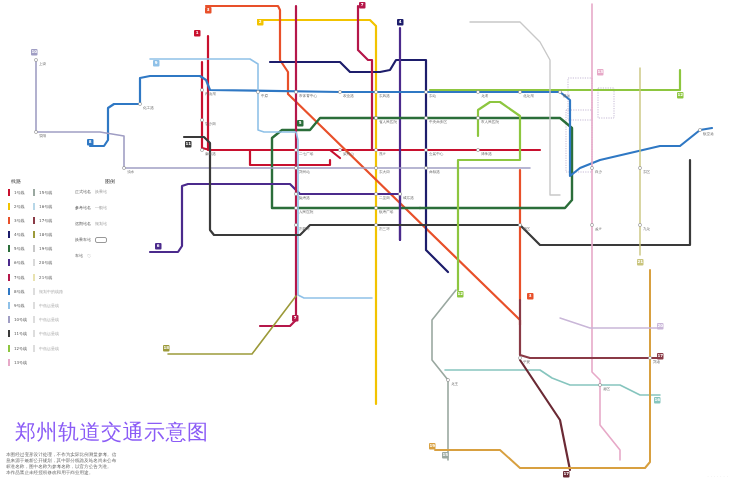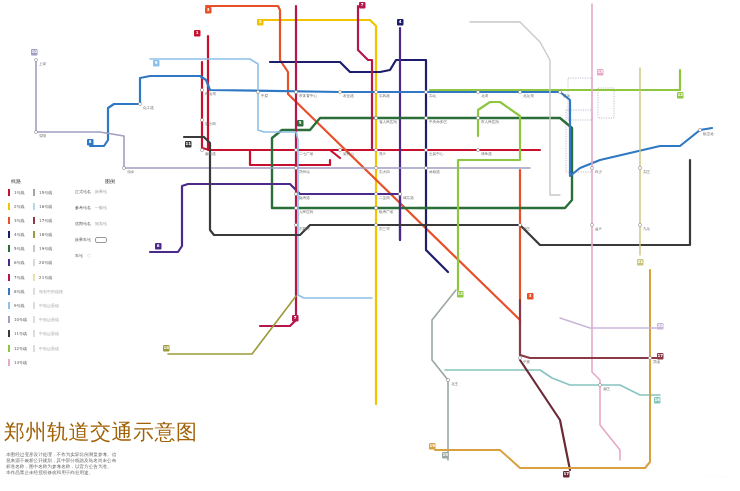--- a/index.html
+++ b/index.html
@@ -12,21 +12,21 @@
   .legend-cols { display: flex; gap: 6px; }
   .legend-col { display: flex; flex-direction: column; gap: 6.2px; }
   .legend-item { display: flex; align-items: center; gap: 4px; height: 8px; }
   .swatch { width: 2px; height: 7px; display: inline-block; }
   .legend-label { font-size: 4px; color: #555; white-space: nowrap; }
   .legend-label.faint { color: #aaa; }
   .symbol-col { display: flex; flex-direction: column; gap: 9px; margin-left: 6px; }
   .symbol-item { display: flex; align-items: center; gap: 4px; height: 7px; font-size: 4px; color: #555; }
   .sym-box { width: 10px; height: 4px; border: 0.6px solid #999; border-radius: 2px; }
   .sym-heart { font-size: 5px; color: #999; }
-  .title { position: absolute; left: 4px; top: 418px; font-size: 21px; font-family: "DejaVu Sans", sans-serif; color: #a16207; letter-spacing: 0.5px; font-weight: normal; }
+  .title { position: absolute; left: 15px; top: 418px; font-size: 21px; font-family: "DejaVu Sans", sans-serif; color: #8b5cf6; letter-spacing: 0.5px; font-weight: normal; }
   .notes { position: absolute; left: 6px; top: 452px; font-size: 4.6px; line-height: 6px; color: #666; width: 160px; }
   .watermark { position: absolute; right: 12px; bottom: 12px; font-size: 5px; color: #ddd; }
   .stn-label { font-size: 3.6px; fill: #666; font-family: "DejaVu Sans", sans-serif; }
   .line-badge-text { font-size: 4px; fill: #fff; font-family: "DejaVu Sans", sans-serif; font-weight: bold; }
 </style>
 </head>
 <body>
 
 <div id="map-root">
   <svg id="map-svg" width="740" height="491" viewBox="0 0 740 491" xmlns="http://www.w3.org/2000/svg">

